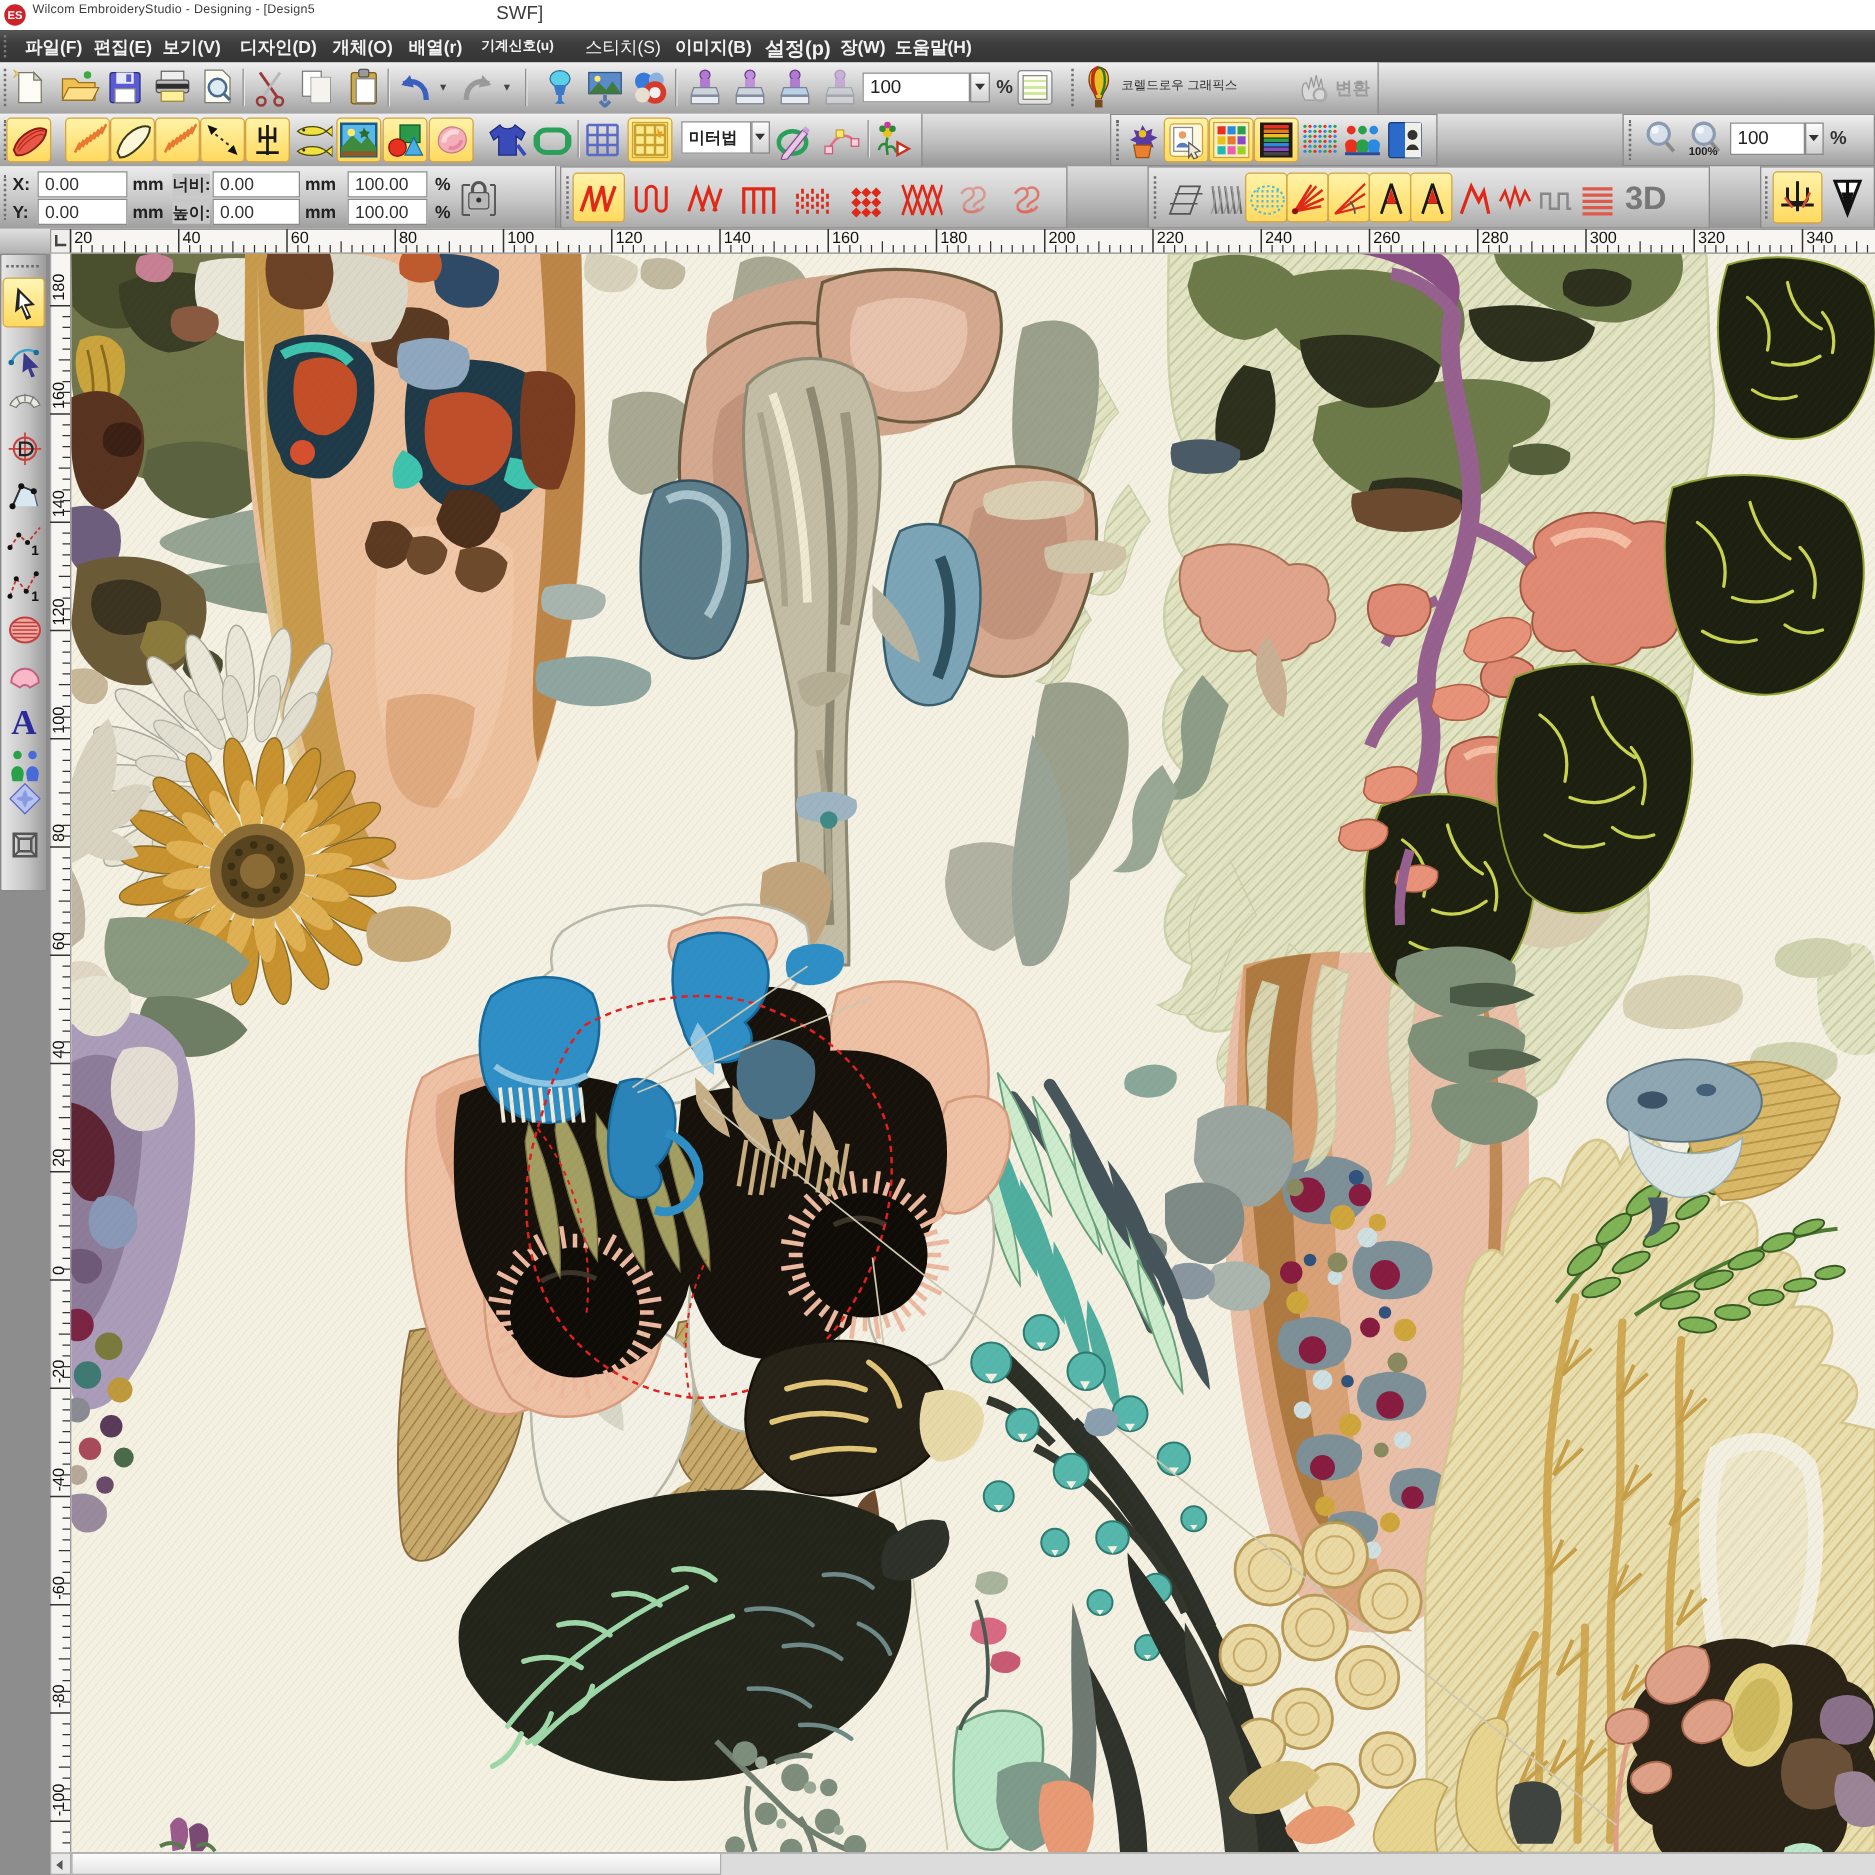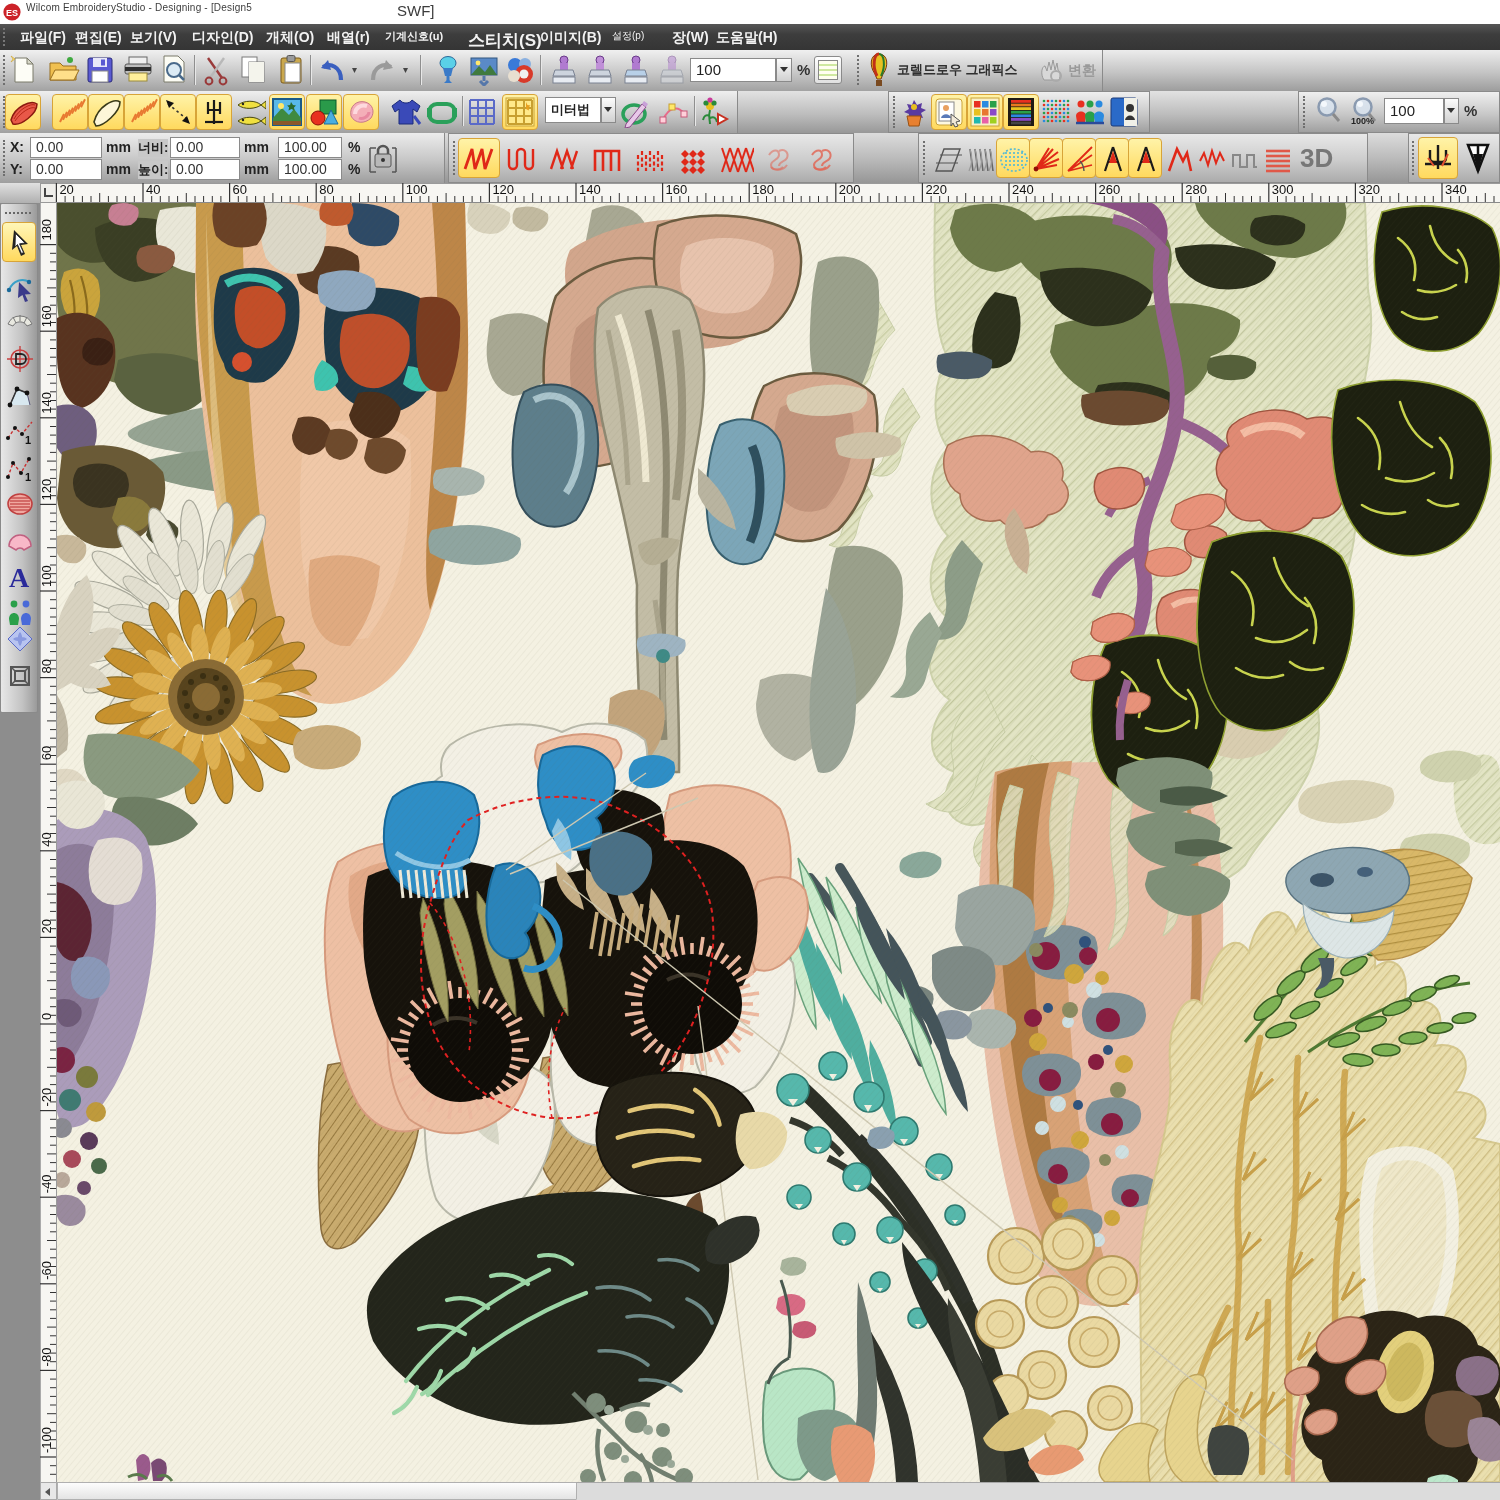--- a/index.html
+++ b/index.html
@@ -15,23 +15,23 @@
 <div style="position:absolute;left:397px;top:2px;font-size:15px;color:#3c3c3c">SWF]</div>
 <div style="position:absolute;left:0px;top:24px;width:1500px;height:26px;background:linear-gradient(#565656,#3d3d3d 40%,#353535)"></div>
 <div style="position:absolute;left:3px;top:28px;width:3px;height:18px;border-left:2px dotted #777"></div>
 <div style="position:absolute;left:20px;top:29px;font-size:14px;color:#f2f2f2;font-weight:bold">파일(F)</div>
 <div style="position:absolute;left:75px;top:29px;font-size:14px;color:#f2f2f2;font-weight:bold">편집(E)</div>
 <div style="position:absolute;left:130px;top:29px;font-size:14px;color:#f2f2f2;font-weight:bold">보기(V)</div>
 <div style="position:absolute;left:192px;top:29px;font-size:14px;color:#f2f2f2;font-weight:bold">디자인(D)</div>
 <div style="position:absolute;left:266px;top:29px;font-size:14px;color:#f2f2f2;font-weight:bold">개체(O)</div>
 <div style="position:absolute;left:327px;top:29px;font-size:14px;color:#f2f2f2;font-weight:bold">배열(r)</div>
 <div style="position:absolute;left:385px;top:29px;font-size:11px;color:#f2f2f2;font-weight:bold">기계신호(u)</div>
-<div style="position:absolute;left:468px;top:29px;font-size:17px;color:#f2f2f2;font-weight:bold">스티치(S)</div>
+<div style="position:absolute;left:468px;top:29px;font-size:14px;color:#f2f2f2;font-weight:normal">스티치(S)</div>
 <div style="position:absolute;left:540px;top:29px;font-size:14px;color:#f2f2f2;font-weight:bold">이미지(B)</div>
-<div style="position:absolute;left:612px;top:29px;font-size:10px;color:#f2f2f2;font-weight:normal">설정(p)</div>
+<div style="position:absolute;left:612px;top:29px;font-size:16px;color:#f2f2f2;font-weight:bold">설정(p)</div>
 <div style="position:absolute;left:672px;top:29px;font-size:14px;color:#f2f2f2;font-weight:bold">장(W)</div>
 <div style="position:absolute;left:716px;top:29px;font-size:14px;color:#f2f2f2;font-weight:bold">도움말(H)</div>
 <div style="position:absolute;left:0px;top:50px;width:1500px;height:41px;background:linear-gradient(#ececec,#c4c4c4 55%,#9d9d9d)"></div>
 <div style="position:absolute;left:0px;top:50px;width:1103px;height:41px;background:linear-gradient(#f0f0f0,#c8c8c8 55%,#a2a2a2);border-right:1px solid #8a8a8a"></div>
 <div class="grip" style="left:3px;top:55px;height:30px"></div>
 <svg style="position:absolute;left:8px;top:54px;" width="32" height="32" viewBox="0 0 32 32">
     <path d="M7 4 h12 l6 6 v18 h-18z" fill="#fdfdf6" stroke="#7a7a6a"></path>
     <path d="M19 4 l6 6 h-6z" fill="#d8d8c8" stroke="#7a7a6a"></path>
     <path d="M3 2 l4 3 -4 3 2-3z" fill="#ffe06a" stroke="#c8a030" stroke-width=".6"></path>
   </svg>
@@ -146,21 +146,21 @@
 <div style="position:absolute;left:814px;top:56px;width:28px;height:28px;background:linear-gradient(#fefefe,#e0e0e0);border:1px solid #8a8a8a;border-radius:3px">
     <div style="margin:3px;width:20px;height:20px;background:repeating-linear-gradient(#fffef0 0 3px,#cfe8a0 3px 5px);border:1px solid #888"></div>
   </div>
 <div class="grip" style="left:857px;top:55px;height:30px"></div>
 <svg style="position:absolute;left:866px;top:52px;" width="26" height="36" viewBox="0 0 26 36">
     <path d="M13 2 C4 2 3 14 9 22 L11 27 h4 L17 22 C23 14 22 2 13 2z" fill="#e8c020" stroke="#7a3a10"></path>
     <path d="M13 2 C8 2 6 14 11 24" fill="none" stroke="#c03018" stroke-width="3"></path>
     <path d="M13 2 C18 2 20 14 15 24" fill="none" stroke="#2a7a2a" stroke-width="2"></path>
     <rect x="10" y="28" width="6" height="6" fill="#7a4a20"></rect>
   </svg>
-<div style="position:absolute;left:897px;top:61px;font-size:13px;font-weight:bold;color:#2f2f2f">코렐드로우 그래픽스</div>
+<div style="position:absolute;left:897px;top:61px;font-size:10px;font-weight:normal;color:#2f2f2f">코렐드로우 그래픽스</div>
 <svg style="position:absolute;left:1036px;top:56px;" width="28" height="28" viewBox="0 0 28 28">
     <path d="M8 24 C4 18 6 10 9 10 l2 5 2-9 2 8 2-10 2 10 2-7 1 7 c2 1 3 5 1 10z" fill="#d8d8d8" stroke="#9a9a9a"></path>
     <circle cx="20" cy="20" r="5" fill="none" stroke="#aaa" stroke-width="2"></circle>
   </svg>
 <div style="position:absolute;left:1068px;top:62px;font-size:14px;font-weight:bold;color:#9a9a9a">변환</div>
 <div style="position:absolute;left:0px;top:91px;width:1500px;height:42px;background:linear-gradient(#e2e2e2,#bdbdbd 55%,#989898)"></div>
 <div style="position:absolute;left:0px;top:91px;width:738px;height:42px;background:linear-gradient(#efefef,#c8c8c8 55%,#a0a0a0);border-right:1px solid #8a8a8a"></div>
 <div class="grip" style="left:3px;top:96px;height:32px"></div>
 <div class="ybtn" style="left:5px;top:94px;width:36px;height:36px"></div>
 <svg style="position:absolute;left:7px;top:96px;" width="32" height="32" viewBox="0 0 32 32">

